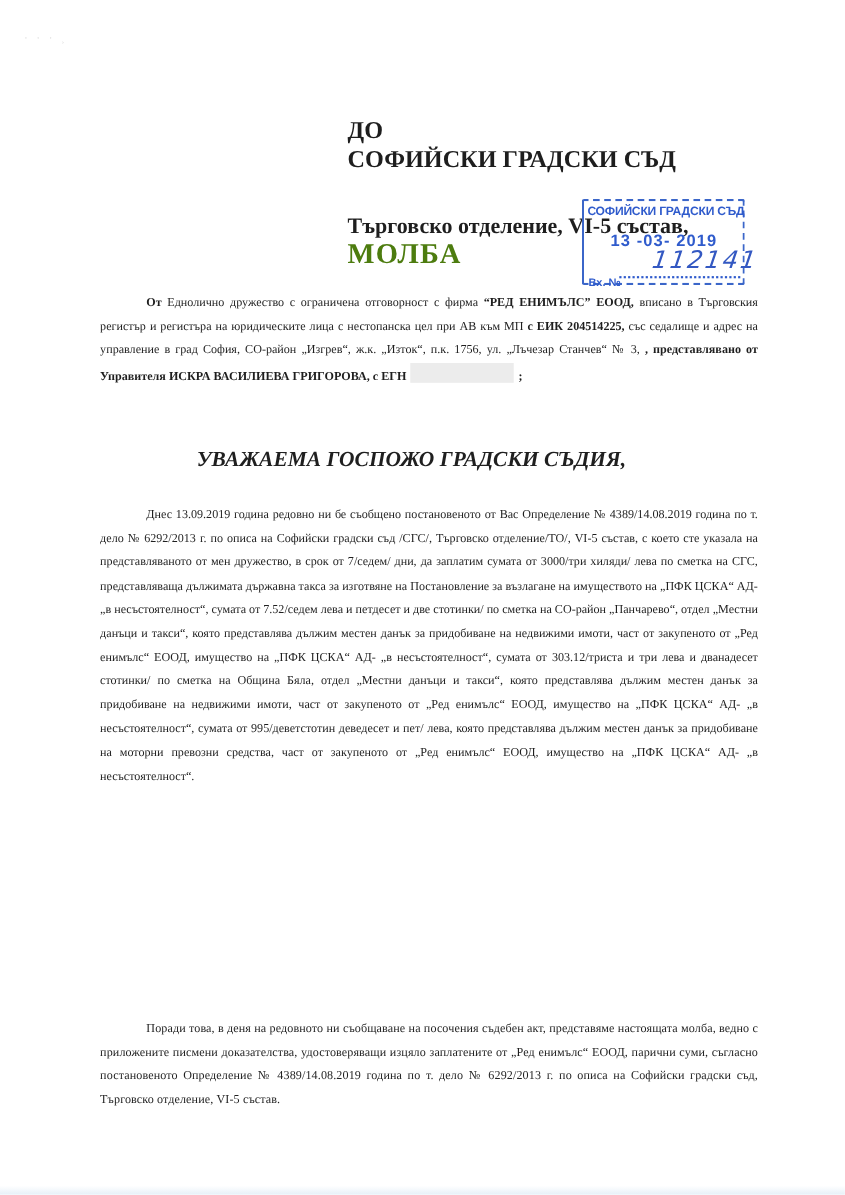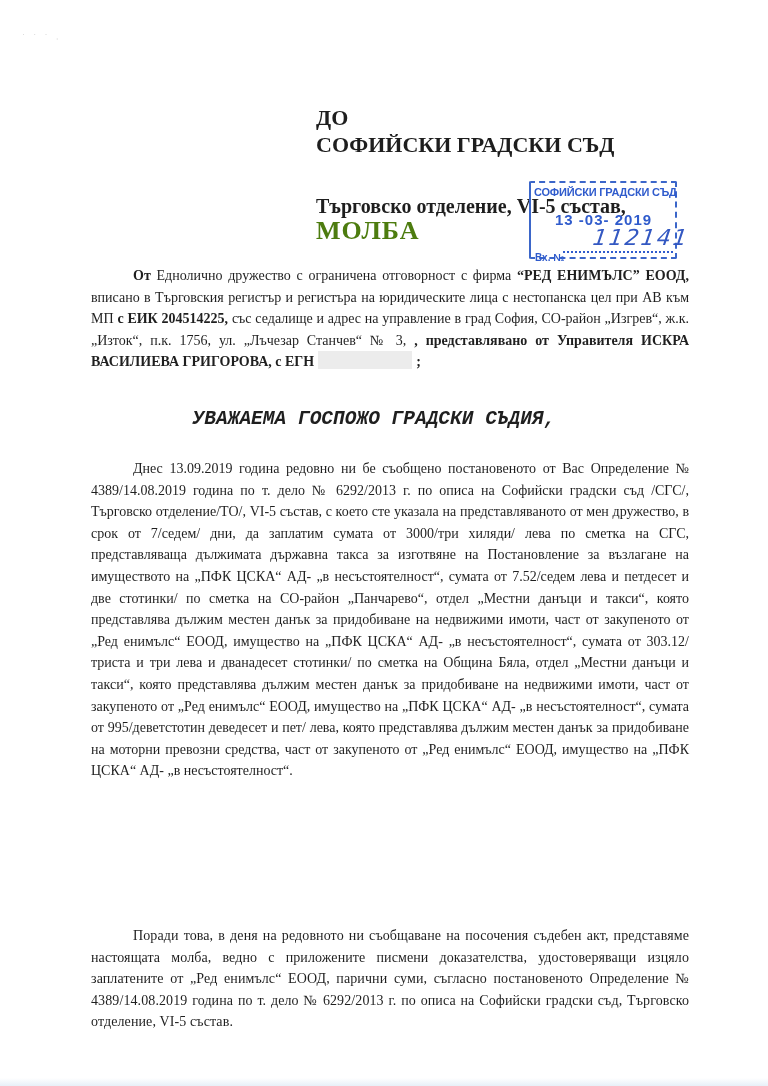--- a/index.html
+++ b/index.html
@@ -110,21 +110,21 @@
       color: #3358c2;
       letter-spacing: 2px;
       transform: skewX(-8deg);
       white-space: nowrap;
     }
 
     .para {
       position: absolute;
       left: 91px;
       width: 598px;
-      font-size: 14px;
+      font-size: 11px;
       line-height: 21.6px;
       text-align: justify;
       color: #1f1f1f;
     }
     .para .indent { display: inline-block; width: 42px; }
     .b { font-weight: bold; }
 
     .p-intro { top: 265px; }
     .egn-redacted {
       display: inline-block;
@@ -139,21 +139,20 @@
     .salutation {
       position: absolute;
       left: 0;
       width: 768px;
       top: 408px;
       text-align: center;
       font-weight: bold;
       font-style: italic;
       font-size: 19.5px;
       color: #1f1f1f;
-      font-family: Liberation Mono, monospace;
     }
     .salutation span.inner {
       display: inline-block;
       margin-left: -20px;
     }
 
     .p-body { top: 458px; }
     .p-closing { top: 925px; font-weight: normal; letter-spacing: 0.1px; }
   </style>
 </head>

